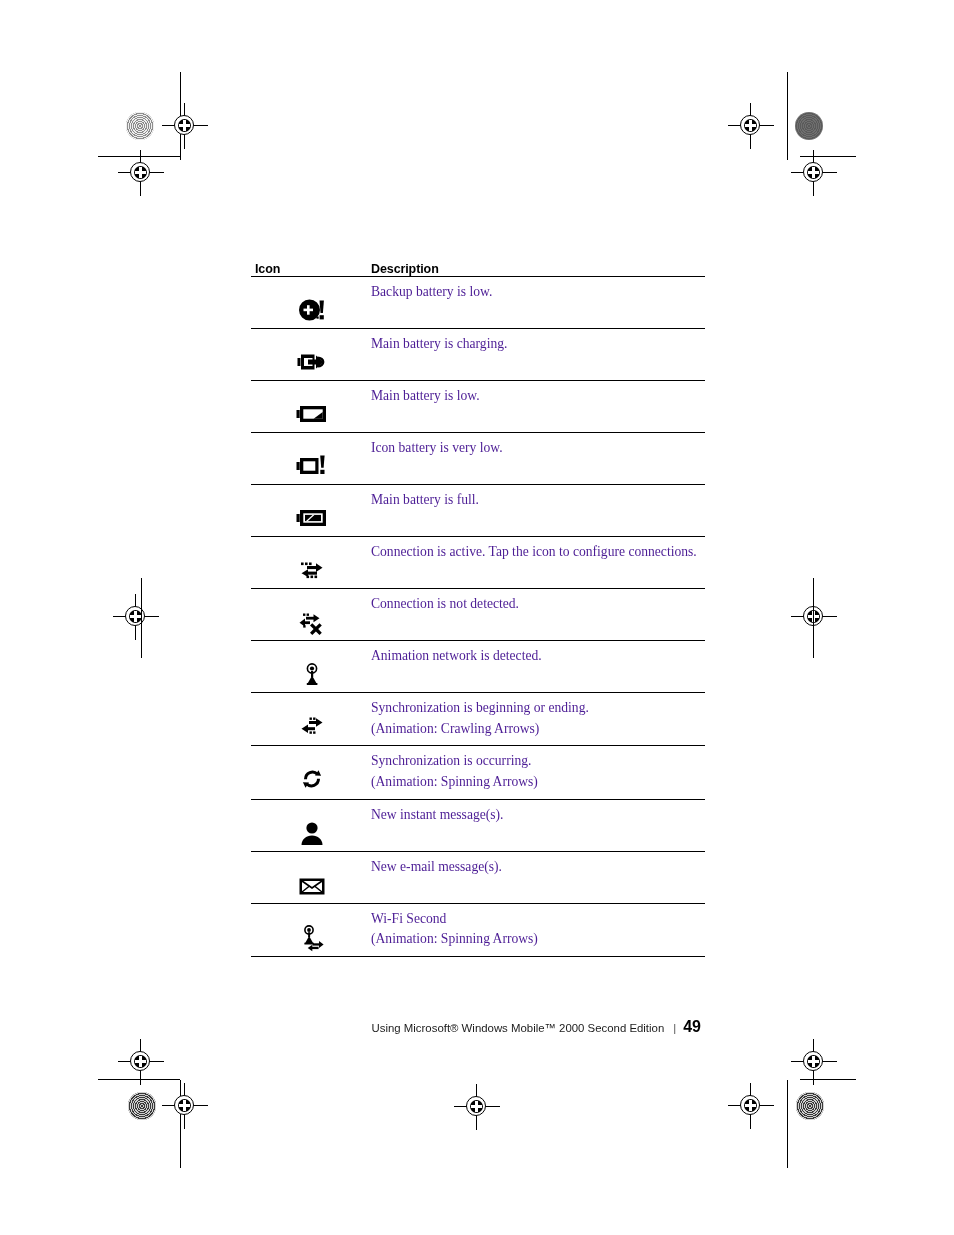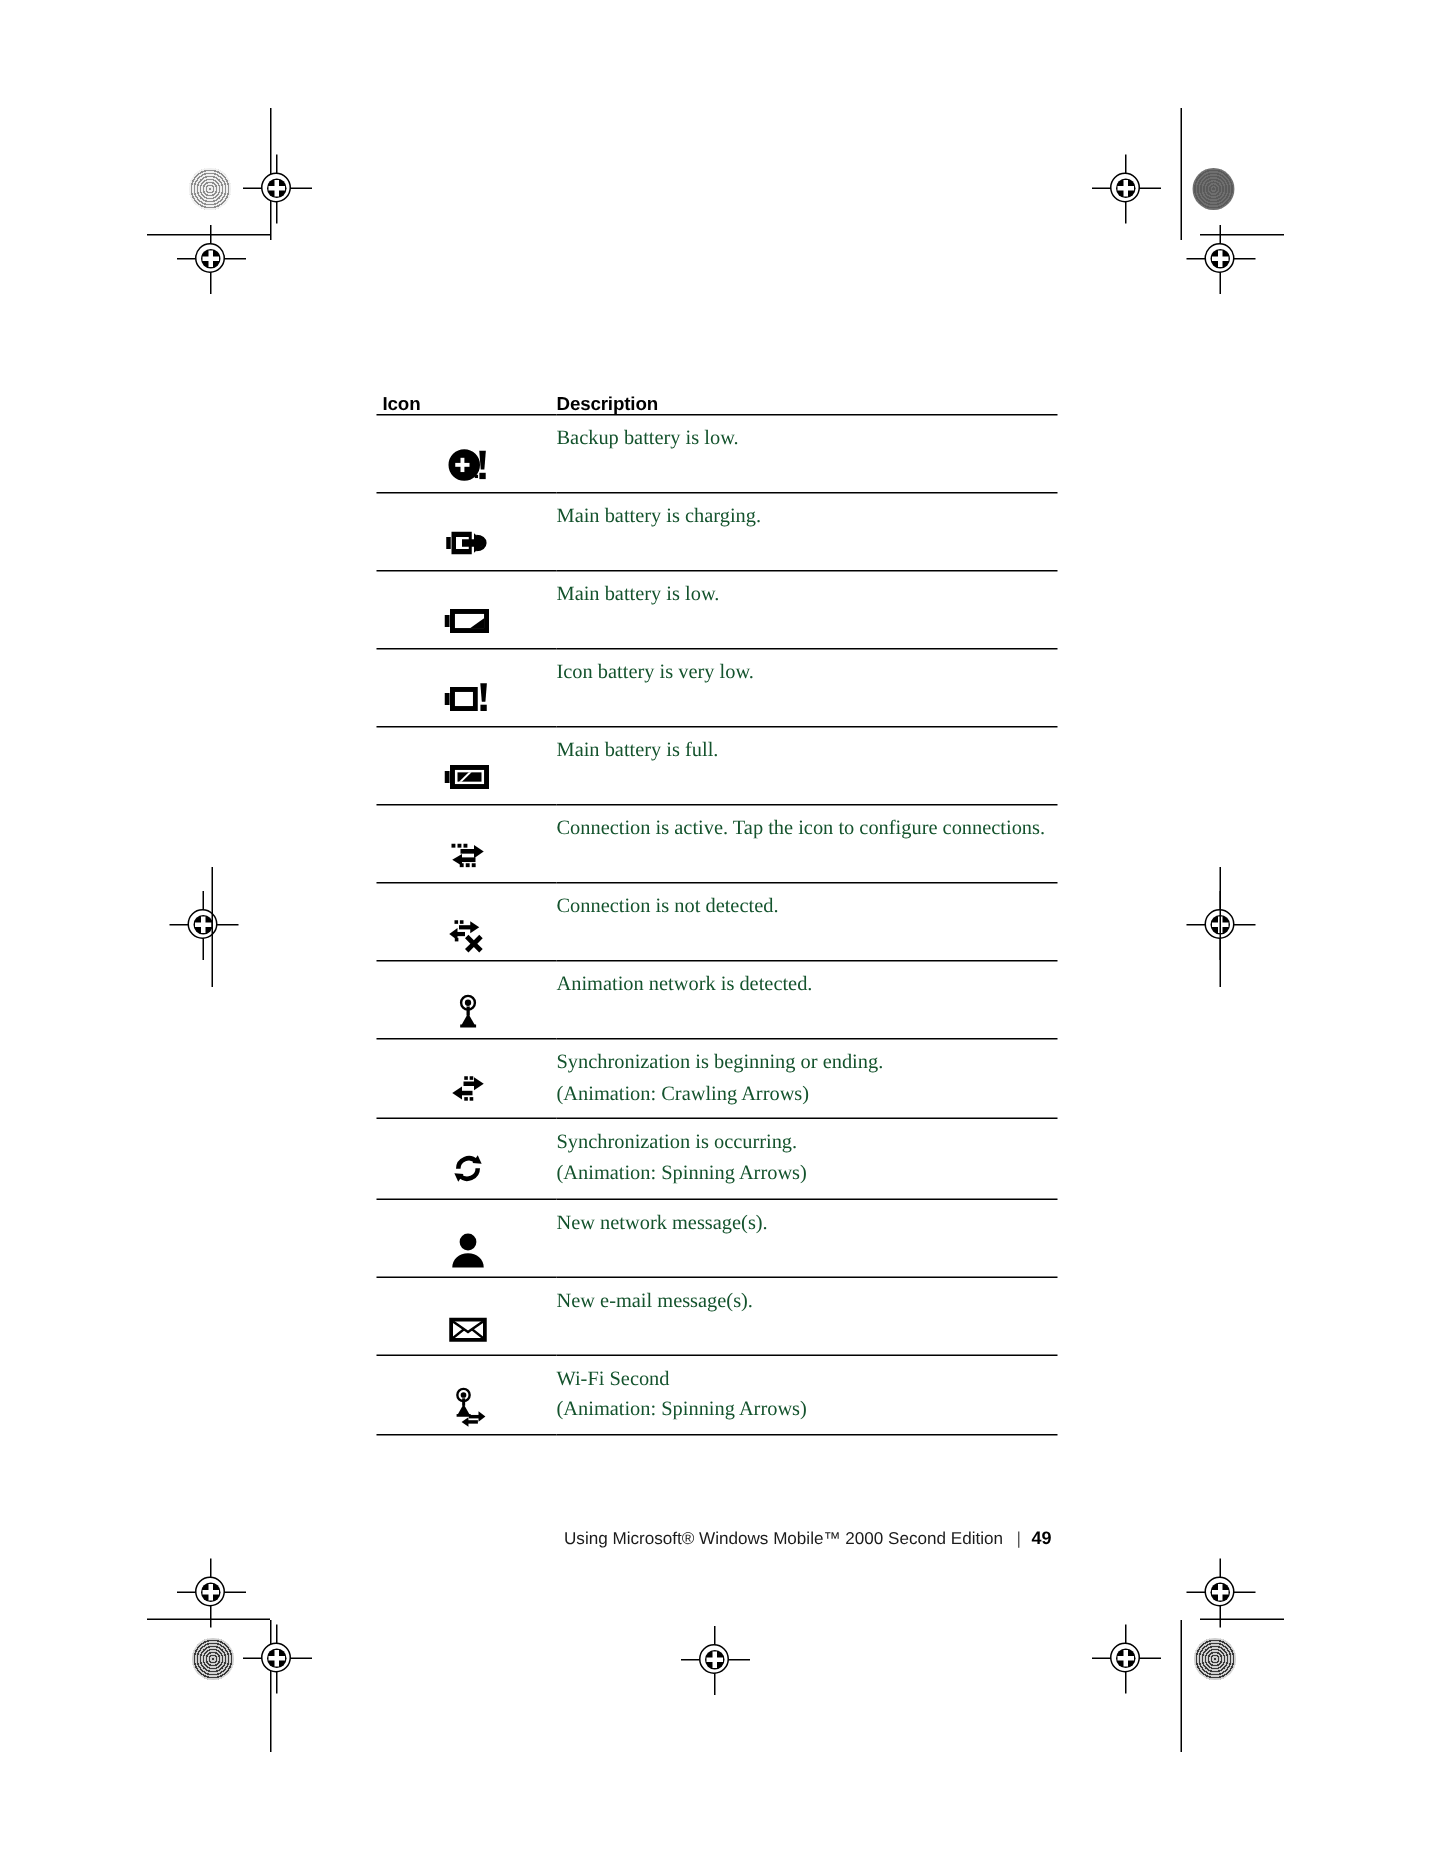--- a/index.html
+++ b/index.html
@@ -118,21 +118,21 @@
 
   tbody td.icon-cell {
     height: 51px;
     position: relative;
   }
   tbody td.desc-cell {
     font-family: "Liberation Serif", serif;
     font-size: 13.6px;
     line-height: 1.52;
     padding: 5px 0 6px 0;
-    color: #14532d;
+    color: #4c1d95;
   }
   tbody td.desc-cell .line2 { display: block; }
 
   .glyph {
     position: absolute;
     left: 44px;
     top: 18px;
     width: 34px;
     height: 30px;
   }
@@ -150,21 +150,21 @@
     color: #1b1b1b;
     white-space: nowrap;
   }
   .footer .sep {
     display: inline-block;
     padding: 0 7px 0 9px;
     color: #555;
   }
   .footer .pageno {
     font-weight: bold;
-    font-size: 12px;
+    font-size: 16px;
     color: #000;
   }
 </style>
 </head>
 <body>
 
 <div class="mark-layer">
 
   <span class="halftone light" style="left:126px; top:112px;"></span>
   <span class="trim v" style="left:180px; top:72px; height:88px;"></span>
@@ -472,21 +472,21 @@
       <tr>
         <td class="icon-cell">
           <span class="glyph">
             <svg viewBox="0 0 34 30" width="34" height="30" aria-hidden="true">
               <circle cx="17" cy="10" r="5.6" fill="#000"></circle>
               <path d="M6.5 27c0-5.6 4.7-9.5 10.5-9.5S27.5 21.4 27.5 27Z" fill="#000"></path>
             </svg>
           </span>
         </td>
         <td class="desc-cell">
-          <span>New network message(s).</span>
+          <span>New instant message(s).</span>
         </td>
       </tr>
 
       <tr>
         <td class="icon-cell">
           <span class="glyph">
             <svg viewBox="0 0 34 30" width="34" height="30" aria-hidden="true">
               <rect x="4.5" y="8.5" width="25" height="16" fill="#000"></rect>
               <rect x="7" y="11" width="20" height="11" fill="#fff"></rect>
               <path d="M7 11l10 7 10-7" fill="none" stroke="#000" stroke-width="1.7"></path>

